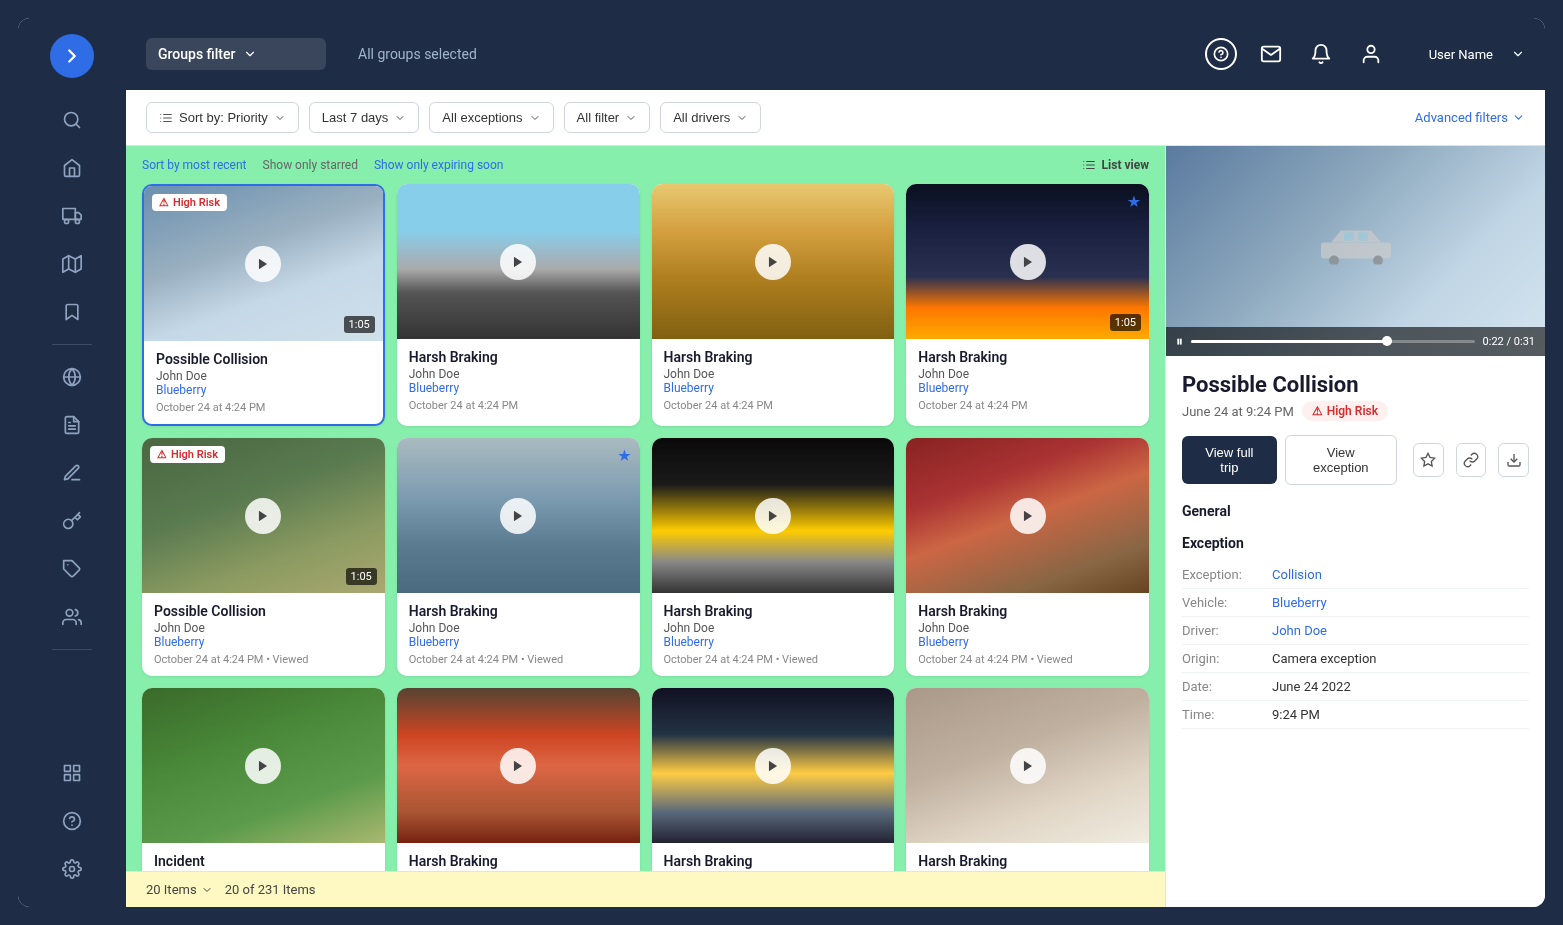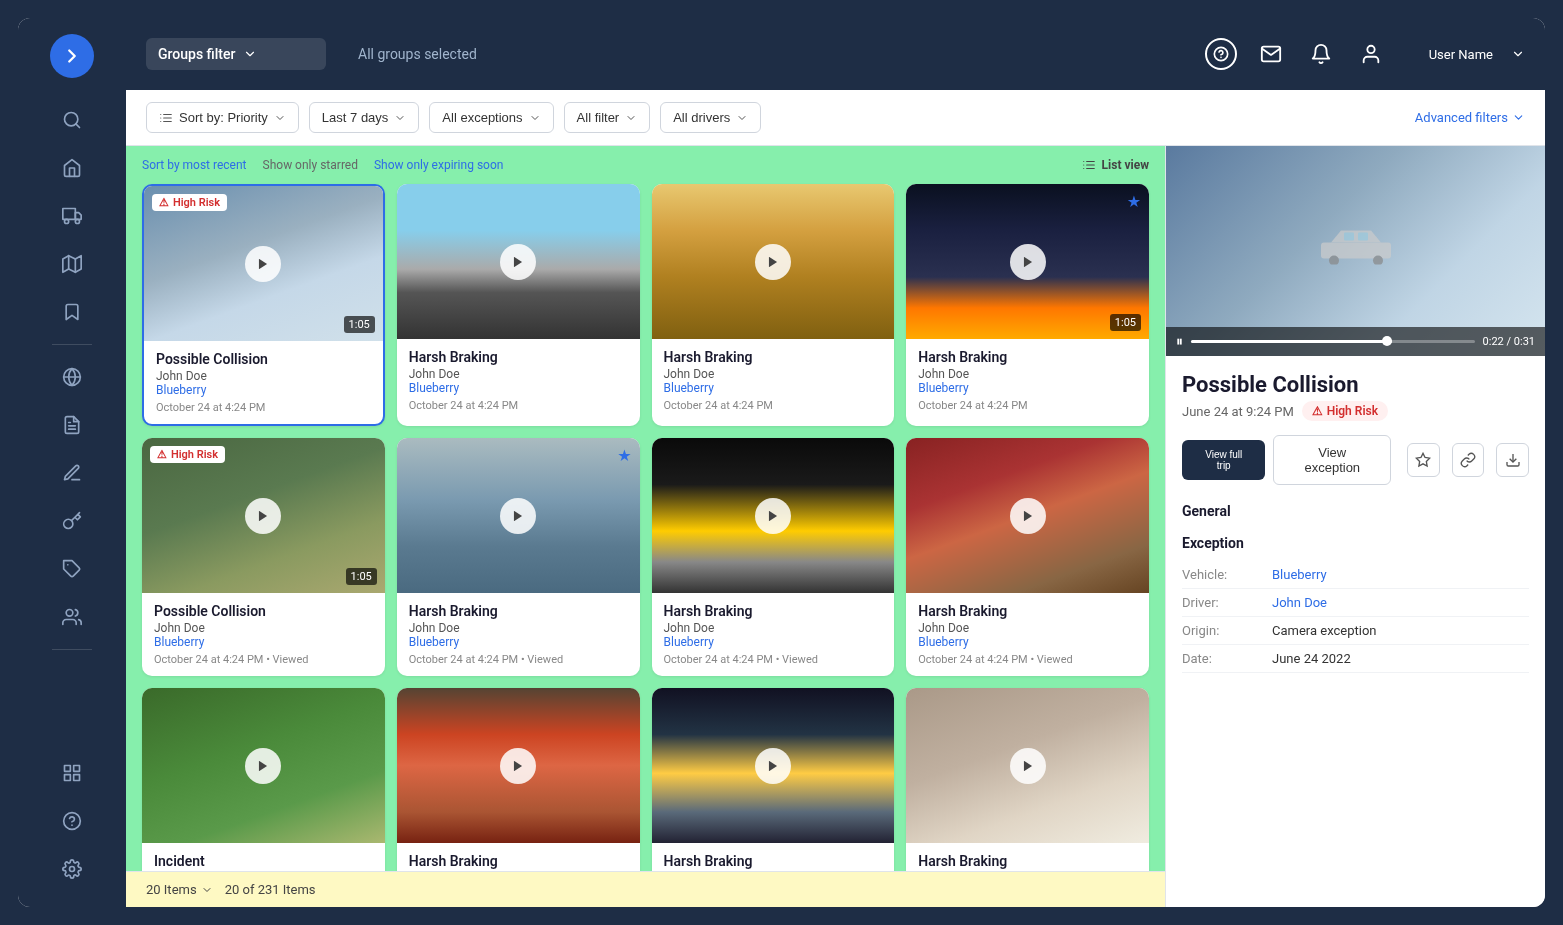--- a/index.html
+++ b/index.html
@@ -82,21 +82,21 @@
     .progress-dot { position: absolute; right: 29%; top: -4px; width: 10px; height: 10px; background: white; border-radius: 50%; }
     .video-time { color: white; font-size: 11px; }
 
     .detail-content { padding: 16px; }
     .detail-title { font-size: 22px; font-weight: 700; color: #1a1a2e; margin-bottom: 4px; }
     .detail-date-row { display: flex; align-items: center; gap: 8px; margin-bottom: 14px; }
     .detail-date { font-size: 13px; color: #666; }
     .high-risk-pill { background: #fff0f0; border-radius: 12px; padding: 3px 10px; font-size: 12px; font-weight: 600; color: #d32f2f; display: flex; align-items: center; gap: 4px; }
 
     .detail-actions { display: flex; align-items: center; gap: 8px; margin-bottom: 18px; }
-    .btn-primary { background: #1e2d45; color: white; border: none; border-radius: 6px; padding: 9px 16px; font-size: 10px; cursor: pointer; font-weight: 500; }
+    .btn-primary { background: #1e2d45; color: white; border: none; border-radius: 6px; padding: 9px 16px; font-size: 13px; cursor: pointer; font-weight: 500; }
     .btn-secondary { background: white; color: #333; border: 1px solid #d0d5dd; border-radius: 6px; padding: 9px 16px; font-size: 13px; cursor: pointer; font-weight: 500; }
     .action-icon { width: 34px; height: 34px; display: flex; align-items: center; justify-content: center; border: 1px solid #d0d5dd; border-radius: 6px; cursor: pointer; color: #555; margin-left: auto; }
     .action-icon + .action-icon { margin-left: 4px; }
 
     .section-title { font-size: 14px; font-weight: 700; color: #1a1a2e; margin-bottom: 10px; }
     .detail-row { display: flex; align-items: center; padding: 6px 0; border-bottom: 1px solid #f0f2f5; }
     .detail-label { width: 90px; font-size: 13px; color: #888; flex-shrink: 0; }
     .detail-value { font-size: 13px; color: #333; }
     .detail-value.link { color: #2e6de6; cursor: pointer; }
 
@@ -633,34 +633,42 @@
                     <polyline points="7 10 12 15 17 10"></polyline>
                     <line x1="12" y1="15" x2="12" y2="3"></line>
                   </svg>
               </div>
             </div>
 
             <div class="section-title">General</div>
 
             <div class="section-title section-gap">Exception</div>
             <div class="detail-row">
+              <span class="detail-label">Exception:</span>
+              <span class="detail-value link">Collision</span>
+            </div>
+            <div class="detail-row">
               <span class="detail-label">Vehicle:</span>
               <span class="detail-value link">Blueberry</span>
             </div>
             <div class="detail-row">
               <span class="detail-label">Driver:</span>
               <span class="detail-value link">John Doe</span>
             </div>
             <div class="detail-row">
               <span class="detail-label">Origin:</span>
               <span class="detail-value">Camera exception</span>
             </div>
             <div class="detail-row">
               <span class="detail-label">Date:</span>
               <span class="detail-value">June 24 2022</span>
             </div>
+            <div class="detail-row">
+              <span class="detail-label">Time:</span>
+              <span class="detail-value">9:24 PM</span>
+            </div>
           </div>
         </div>
 
       </div>
     </div>
   </div>
 </div>
 
 </body></html>

